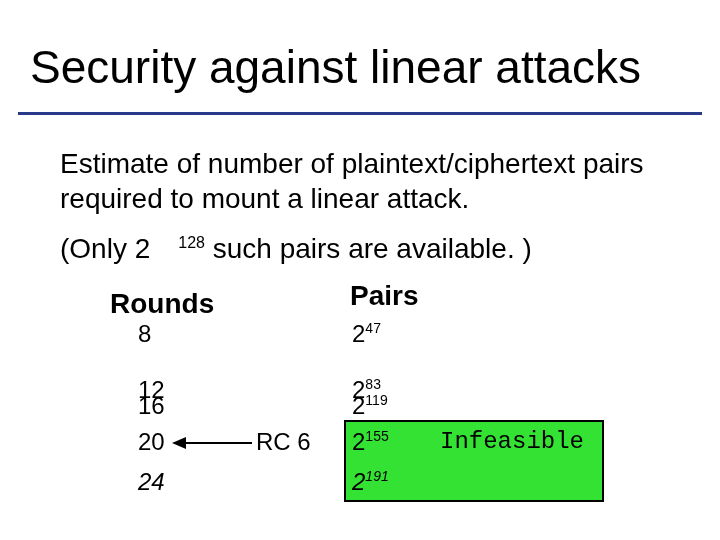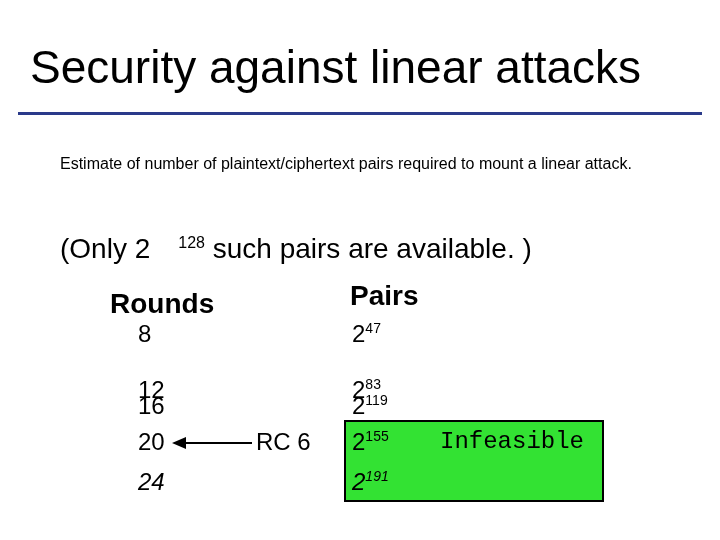--- a/index.html
+++ b/index.html
@@ -31,23 +31,22 @@
     right: 18px;
     top: 112px;
     height: 0;
     border-top: 3px solid #2a3a8a;
   }
   .body1 {
     position: absolute;
     left: 60px;
     top: 146px;
     right: 40px;
-    font-size: 16px;
+    font-size: 28px;
     line-height: 1.25;
-    margin-top: 8px;
   }
   .body2 {
     position: absolute;
     left: 60px;
     top: 232px;
     font-size: 28px;
     line-height: 1.2;
     white-space: nowrap;
   }
   .body2 sup {

